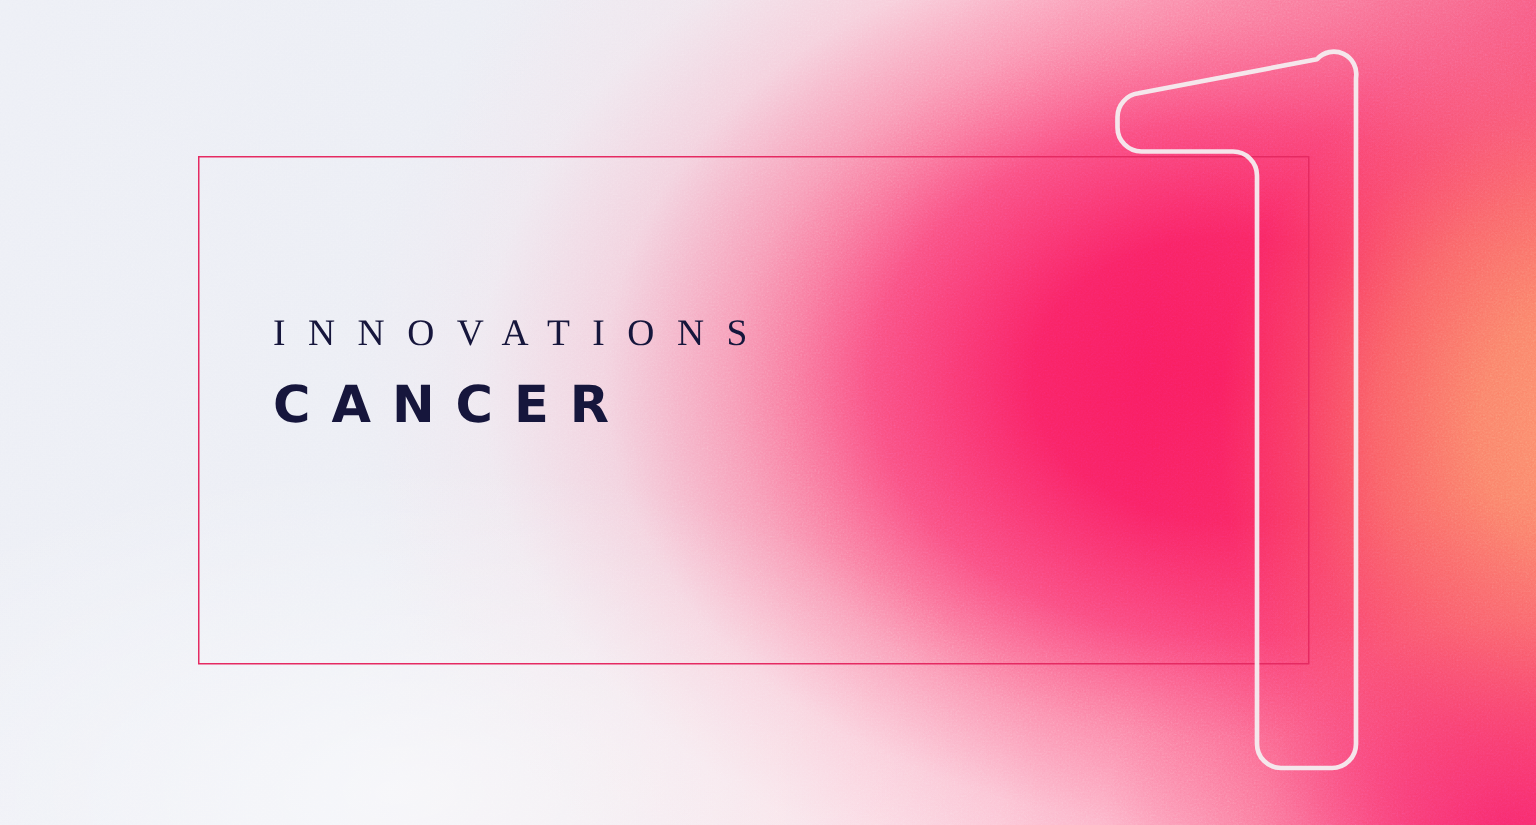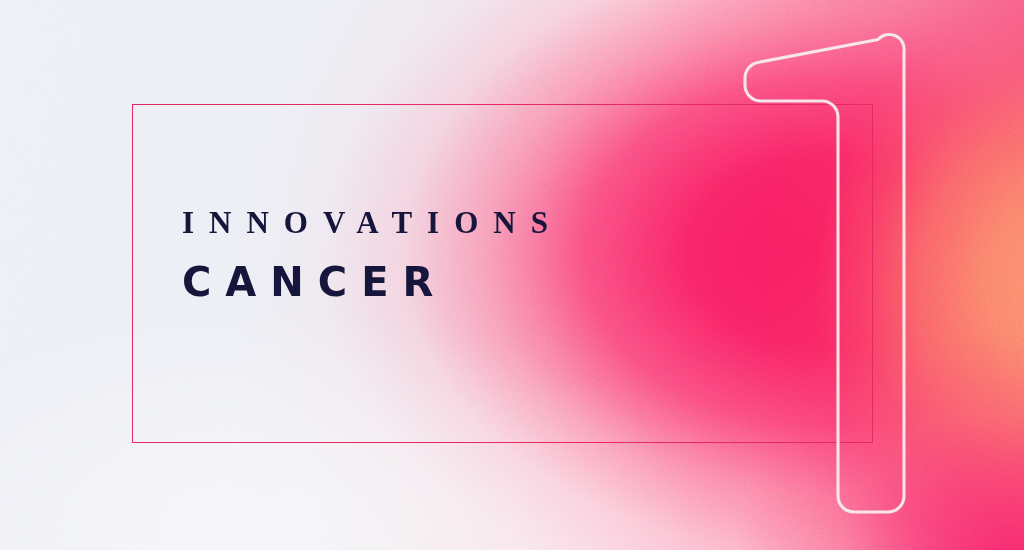--- a/index.html
+++ b/index.html
@@ -122,36 +122,36 @@
   .headline {
     position: absolute;
     left: 182px;
     top: 200px;
     color: #16163c;
     user-select: none;
   }
 
   .line-serif {
     font-family: "Liberation Serif", "DejaVu Serif", serif;
-    font-size: 31px;
+    font-size: 25px;
     line-height: 45px;
     letter-spacing: 15px;
-    font-weight: 700;
+    font-weight: 400;
     color: #16163c;
     white-space: nowrap;
   }
 
   .line-bold {
     font-family: "DejaVu Sans", "Liberation Sans", sans-serif;
-    font-size: 40px;
+    font-size: 34px;
     line-height: 50px;
     letter-spacing: 14px;
     font-weight: 700;
     color: #16163c;
-    margin-top: 12px;
+    margin-top: 0;
     white-space: nowrap;
   }
 </style>
 </head>
 <body>
 
 <div id="poster">
 
   <div class="bg-layer bg-base"></div>
   <div class="bg-layer bg-plume"></div>

